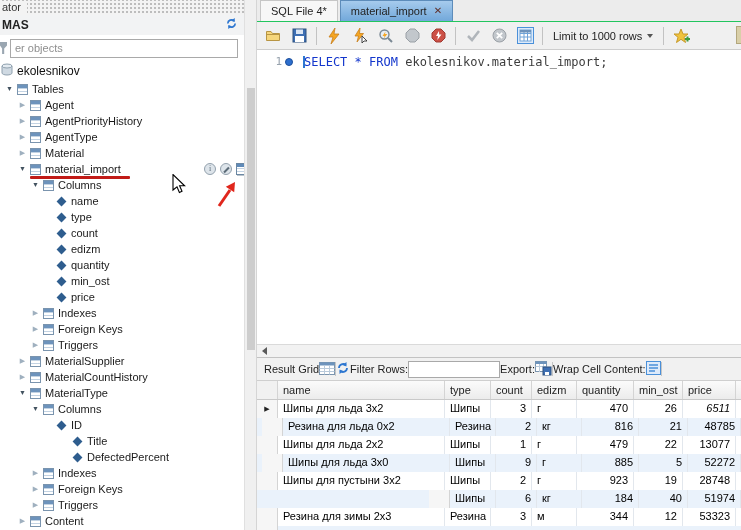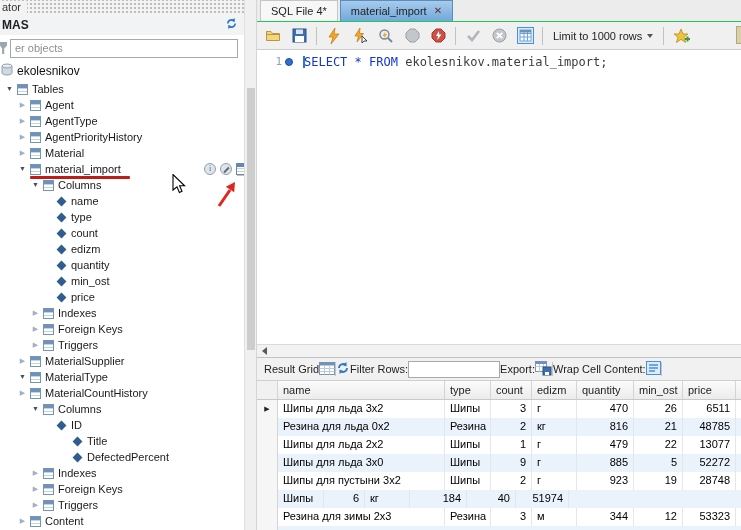--- a/index.html
+++ b/index.html
@@ -63,21 +63,21 @@
   .left-tri{width:0;height:0;border-top:4px solid transparent;border-bottom:4px solid transparent;border-right:5px solid #5a5a5a;}
 
   
   .result-toolbar{height:24px;background:#f1f1f1;border-top:1px solid #c3c3c3;border-bottom:1px solid #cfcfcf;display:flex;align-items:center;padding:0 7px;color:#222;font-size:11px;white-space:nowrap;overflow:hidden;}
   .rt-sep{width:1px;height:14px;background:#c5c5c5;flex:none;}
   .rt-filter-input{width:92px;height:17px;border:1px solid #a9a9a9;font-size:11px;padding:0 3px;flex:none;}
   .grid-header{display:flex;height:19px;background:linear-gradient(#fbfbfb,#ececec);border-bottom:1px solid #c9c9c9;}
   .hcell{border-right:1px solid #d4d4d4;line-height:18px;padding:0 5px;font-size:11px;color:#222;overflow:hidden;flex:none;}
   .hcell.sel{width:21px;background:#f1f1f1;}
   .grid-row{display:flex;height:18px;background:#fff;}
-  .grid-row.alt{background:#eaf2fb;}
+  .grid-row.alt{background:#eaf2fb;justify-content:flex-end;}
   .cell{border-right:1px solid #e2e7ed;line-height:17px;padding:0 5px;font-size:11px;color:#000;overflow:hidden;flex:none;}
   .cell.sel{width:21px;background:#f6f6f6;border-right:1px solid #d4d4d4;text-align:center;font-size:7px;color:#222;line-height:18px;}
   .a-right{text-align:right;}
   .a-left{text-align:left;}
   .partial-row{height:4px;background:#eaf2fb;display:flex;}
   .partial-row .sel{width:21px;background:#f6f6f6;border-right:1px solid #d4d4d4;}
 
   
   .annotation-layer{position:absolute;inset:0;pointer-events:none;z-index:99;}
   .red-underline{position:absolute;left:30px;top:176px;width:100px;height:3px;background:#c11b17;border-radius:1px;}
@@ -122,26 +122,26 @@
           <span class="tlabel">Tables</span>
         </div>
         <div class="tree-row" style="padding-left: 17px;">
           <span class="tw collapsed">▶</span>
           <span class="ticon table"></span>
           <span class="tlabel">Agent</span>
         </div>
         <div class="tree-row" style="padding-left: 17px;">
           <span class="tw collapsed">▶</span>
           <span class="ticon table"></span>
+          <span class="tlabel">AgentPriorityHistory</span>
+        </div>
+        <div class="tree-row" style="padding-left: 17px;">
+          <span class="tw collapsed">▶</span>
+          <span class="ticon table"></span>
           <span class="tlabel">AgentType</span>
-        </div>
-        <div class="tree-row" style="padding-left: 17px;">
-          <span class="tw collapsed">▶</span>
-          <span class="ticon table"></span>
-          <span class="tlabel">AgentPriorityHistory</span>
         </div>
         <div class="tree-row" style="padding-left: 17px;">
           <span class="tw collapsed">▶</span>
           <span class="ticon table"></span>
           <span class="tlabel">Material</span>
         </div>
         <div class="tree-row" style="padding-left: 17px;">
           <span class="tw expanded">▼</span>
           <span class="ticon table"></span>
           <span class="tlabel">material_import</span>
@@ -205,28 +205,28 @@
           <span class="tw collapsed">▶</span>
           <span class="ticon table"></span>
           <span class="tlabel">Triggers</span>
         </div>
         <div class="tree-row" style="padding-left: 17px;">
           <span class="tw collapsed">▶</span>
           <span class="ticon table"></span>
           <span class="tlabel">MaterialSupplier</span>
         </div>
         <div class="tree-row" style="padding-left: 17px;">
+          <span class="tw collapsed">▶</span>
+          <span class="ticon table"></span>
+          <span class="tlabel">MaterialCountHistory</span>
+        </div>
+        <div class="tree-row" style="padding-left: 17px;">
           <span class="tw expanded">▼</span>
           <span class="ticon table"></span>
           <span class="tlabel">MaterialType</span>
-        </div>
-        <div class="tree-row" style="padding-left: 17px;">
-          <span class="tw collapsed">▶</span>
-          <span class="ticon table"></span>
-          <span class="tlabel">MaterialCountHistory</span>
         </div>
         <div class="tree-row" style="padding-left: 30px;">
           <span class="tw expanded">▼</span>
           <span class="ticon table"></span>
           <span class="tlabel">Columns</span>
         </div>
         <div class="tree-row" style="padding-left: 43px;">
           <span class="tw none"></span>
           <span class="ticon column"></span>
           <span class="tlabel">ID</span>
@@ -425,21 +425,21 @@
       </div>
     <div id="grid-body">
         <div class="grid-row">
           <div class="cell sel">▶</div>
           <div class="cell a-left" style="width: 167px;">Шипы для льда 3x2</div>
           <div class="cell a-left" style="width: 46px;">Шипы</div>
           <div class="cell a-right" style="width: 41px;">3</div>
           <div class="cell a-left" style="width: 45px;">г</div>
           <div class="cell a-right" style="width: 57px;">470</div>
           <div class="cell a-right" style="width: 49px;">26</div>
-          <div class="cell a-right" style="width: 53px;">6511</div>
+          <div class="cell a-right" style="width: 53px; font-style: italic;">6511</div>
         </div>
         <div class="grid-row alt">
           <div class="cell sel"></div>
           <div class="cell a-left" style="width: 167px;">Резина для льда 0x2</div>
           <div class="cell a-left" style="width: 46px;">Резина</div>
           <div class="cell a-right" style="width: 41px;">2</div>
           <div class="cell a-left" style="width: 45px;">кг</div>
           <div class="cell a-right" style="width: 57px;">816</div>
           <div class="cell a-right" style="width: 49px;">21</div>
           <div class="cell a-right" style="width: 53px;">48785</div>

